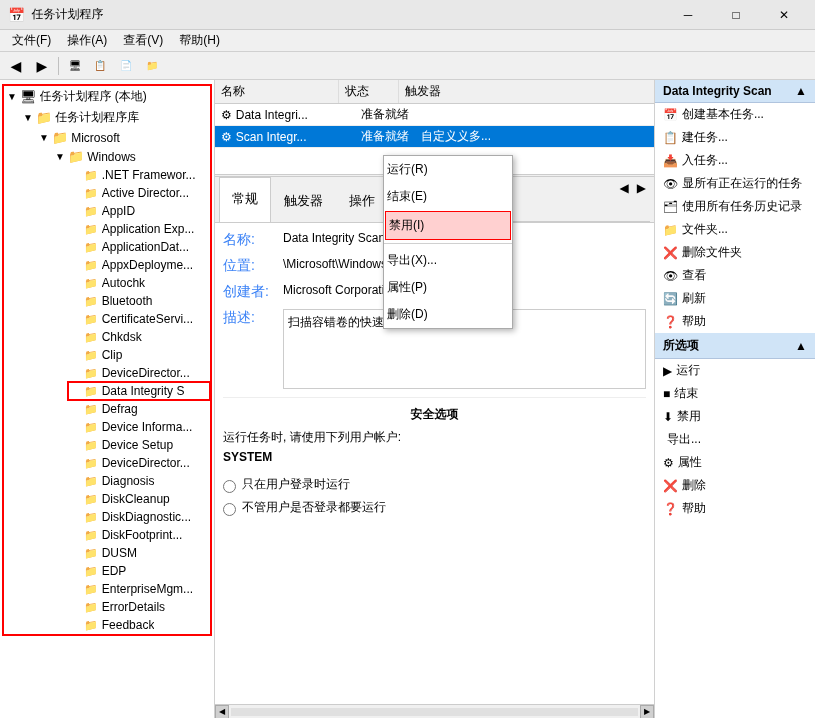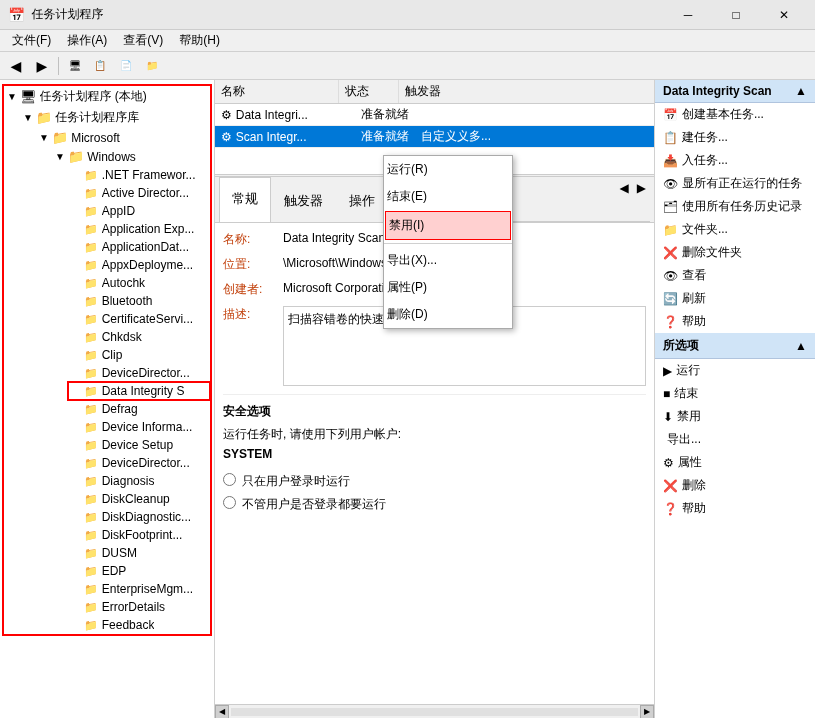--- a/index.html
+++ b/index.html
@@ -162,22 +162,22 @@
       padding: 8px;
       font-size: 12px;
     }
     .detail-row {
       display: flex;
       margin-bottom: 8px;
       align-items: flex-start;
     }
     .detail-label {
       width: 60px;
-      font-size: 12px;
-      color: #c2410c;
+      font-size: 14px;
+      color: #3b82f6;
       flex-shrink: 0;
     }
     .detail-value {
       flex: 1;
       font-size: 12px;
     }
     .detail-desc-box {
       width: 100%;
       height: 80px;
       border: 1px solid #ccc;
@@ -187,21 +187,21 @@
       background: white;
     }
     
     .security-section {
       margin-top: 8px;
       border-top: 1px solid #eee;
       padding-top: 8px;
     }
     .radio-row {
       display: flex;
-      align-items: flex-start;
+      align-items: flex-end;
       margin-bottom: 6px;
       font-size: 12px;
     }
     .radio-row input { margin-right: 6px; }
     
     
     .right-section-header {
       background: #d0e4f7;
       padding: 4px 8px;
       font-size: 12px;
@@ -504,21 +504,21 @@
           <span class="detail-label">创建者:</span>
           <span class="detail-value">Microsoft Corporation</span>
         </div>
 
         <div class="detail-row">
           <span class="detail-label">描述:</span>
           <div class="detail-desc-box">扫描容错卷的快速崩溃恢复</div>
         </div>
 
         <div class="security-section">
-          <div style="font-weight: bold; margin-bottom: 6px; font-size: 12px;">安全选项</div>
+          <div style="font-weight: bold; margin-bottom: 6px; font-size: 12px; text-align: center;">安全选项</div>
           <div style="font-size: 12px; margin-bottom: 4px;">运行任务时, 请使用下列用户帐户:</div>
           <div style="font-size: 12px; font-weight: bold; margin-bottom: 12px;">SYSTEM</div>
 
           <div class="radio-row">
             <input type="radio" name="runOption" style="">
             <span>只在用户登录时运行</span>
           </div>
           <div class="radio-row">
             <input type="radio" name="runOption" style="">
             <span>不管用户是否登录都要运行</span>

